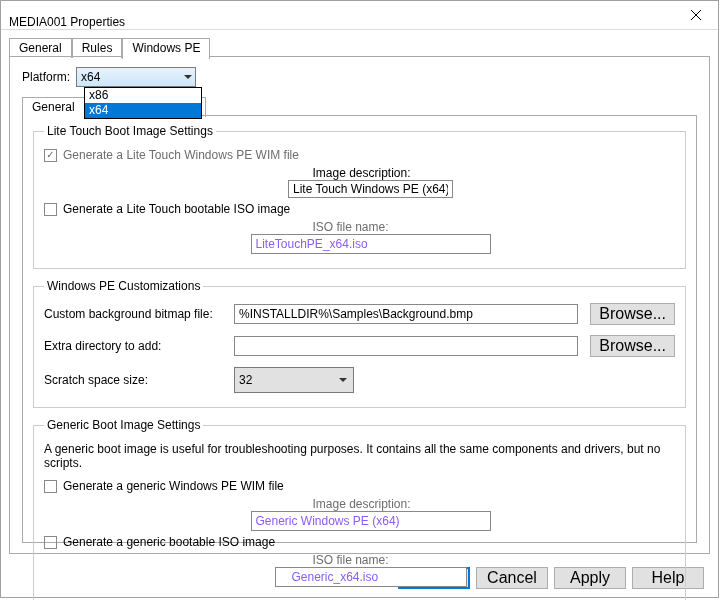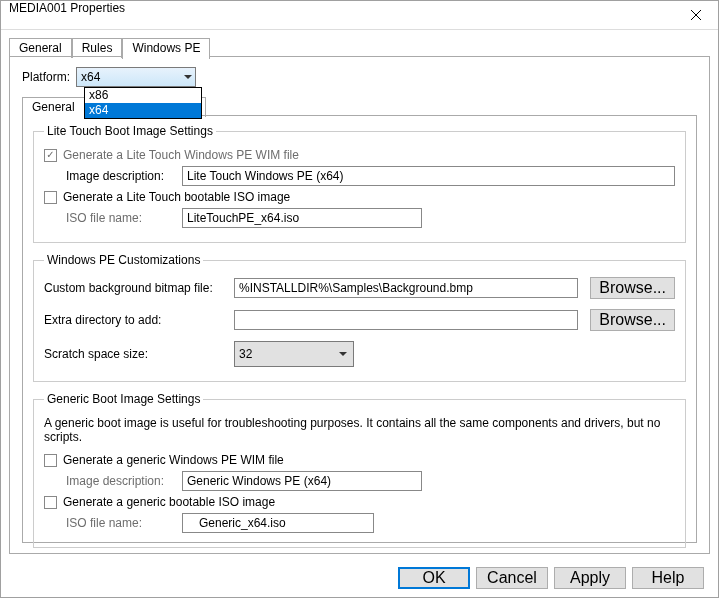--- a/index.html
+++ b/index.html
@@ -18,21 +18,21 @@
     width: 719px;
     height: 598px;
     box-sizing: border-box;
     display: flex;
     flex-direction: column;
     background: #fff;
   }
   .titlebar {
     height: 28px;
     display: flex;
-    align-items: flex-start;
+    align-items: flex-end;
     padding-left: 8px;
     position: relative;
     border-bottom: 1px solid #ddd;
   }
   .title-text {
     flex: 1;
   }
   .close-btn {
     width: 44px;
     height: 100%;
@@ -161,20 +161,21 @@
   legend {
     padding: 0 3px;
   }
   .row {
     display: flex;
     align-items: center;
     margin: 4px 0;
   }
   .row.indent {
     padding-left: 22px;
+    flex-direction: column;
   }
   .row label.left { display: inline-block; }
   .checkbox {
     width: 13px;
     height: 13px;
     border: 1px solid #888;
     margin-right: 6px;
     box-sizing: border-box;
     display: inline-flex;
     align-items: center;
@@ -186,21 +187,21 @@
   input.txt {
     border: 1px solid #888;
     height: 20px;
     box-sizing: border-box;
     padding: 1px 4px;
     font-family: inherit;
     font-size: 12px;
     background: #fff;
   }
   input.txt[disabled] {
-    color: #000000;
+    color: #8b5cf6;
     background: #fff;
   }
   .disabled-text { color: #6d6d6d; }
   .plain-text-row { margin: 4px 0 9px 0; }
   .btn {
     min-width: 72px;
     height: 22px;
     border: 1px solid #adadad;
     background: #e1e1e1;
     cursor: default;

